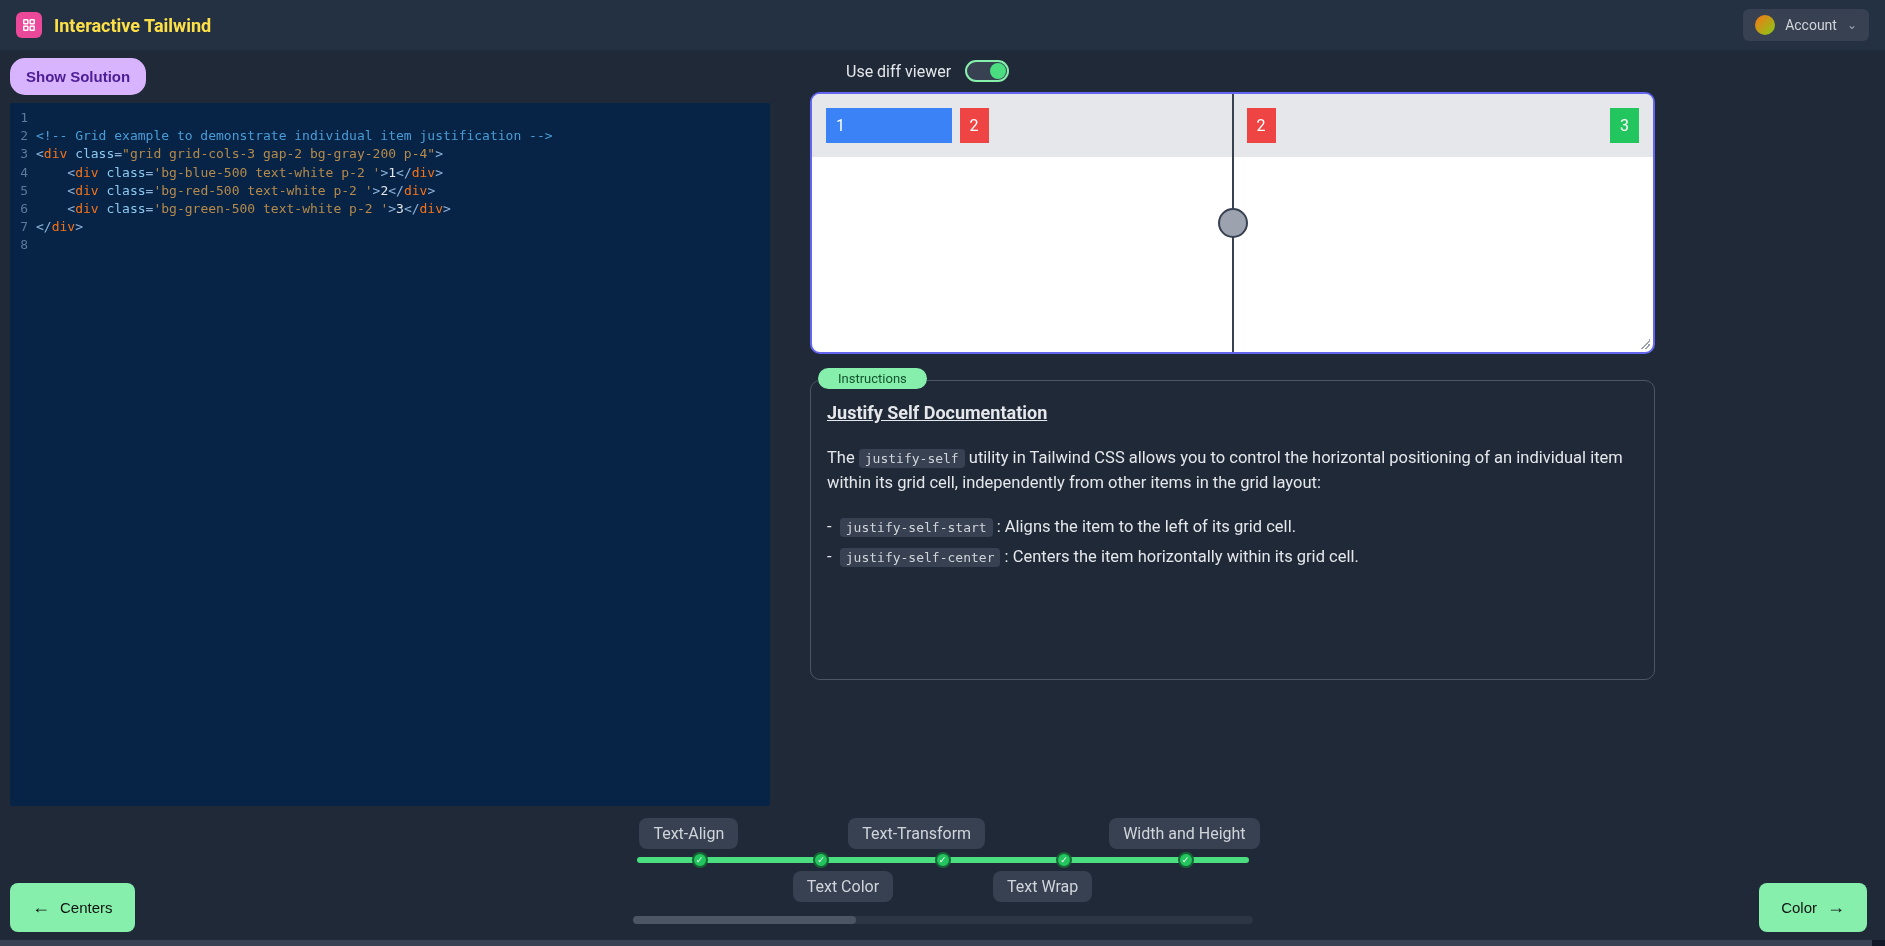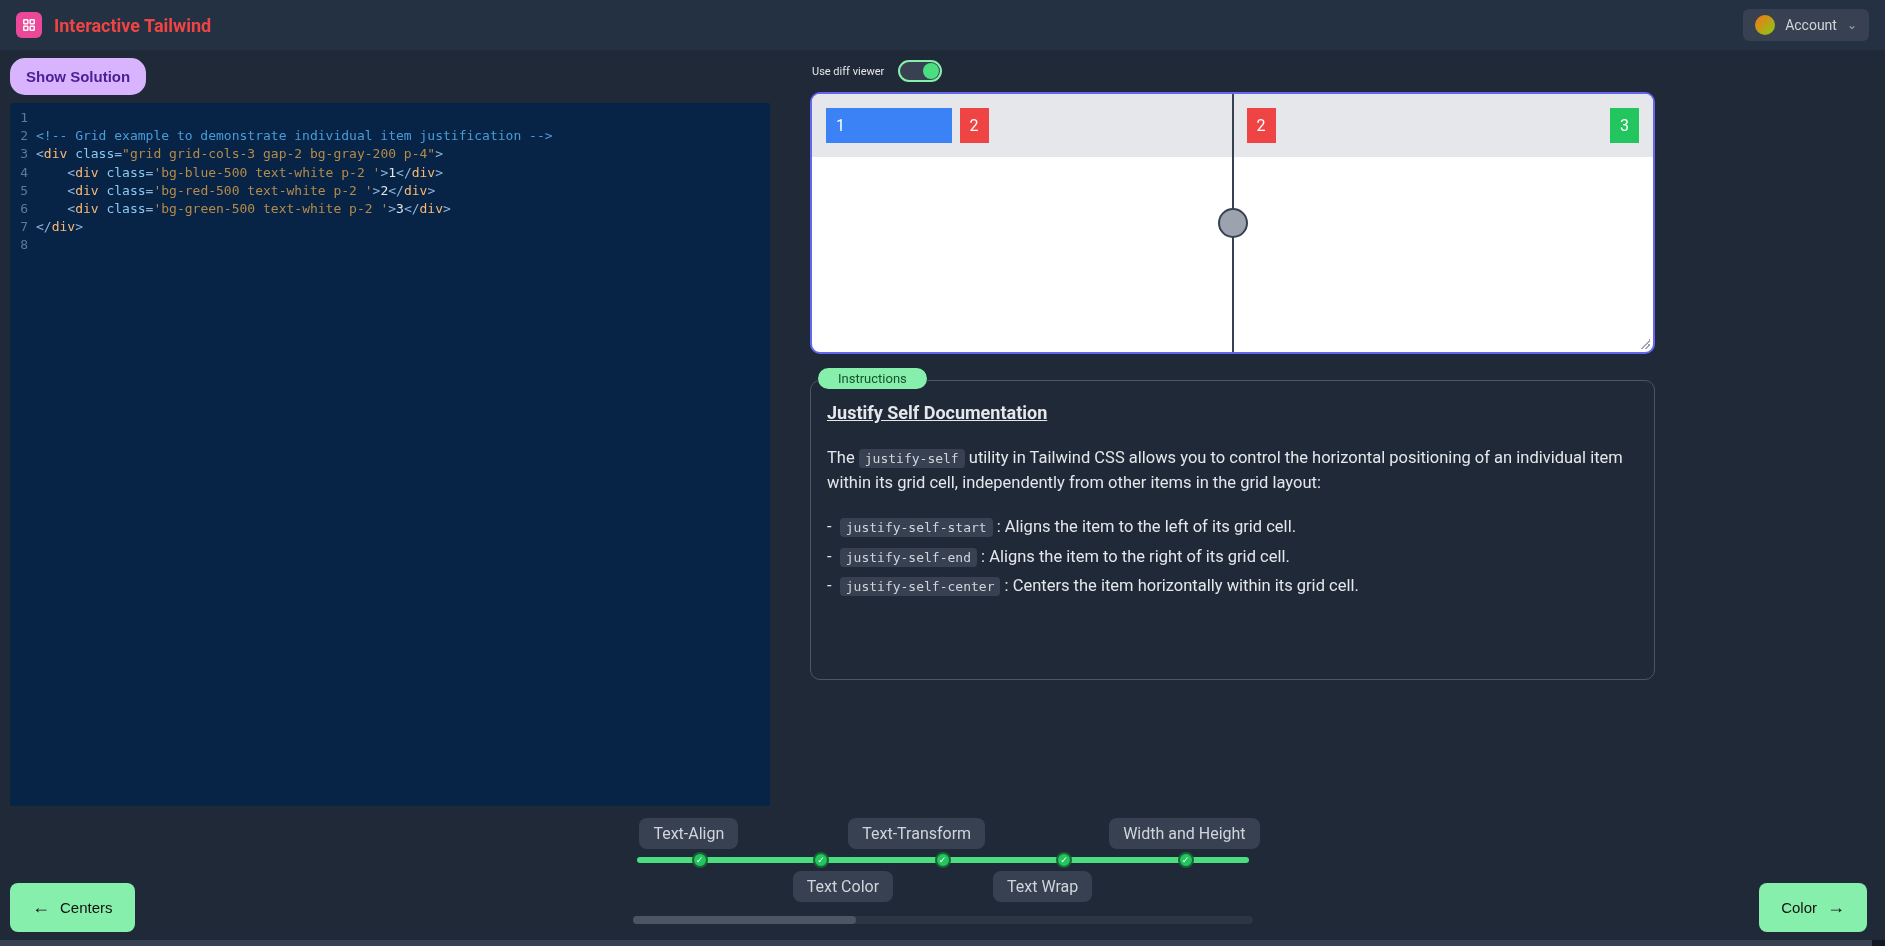--- a/index.html
+++ b/index.html
@@ -22,21 +22,21 @@
     justify-content: space-between;
     padding: 0 16px;
   }
   .brand { display: flex; align-items: center; gap: 12px; }
   .logo {
     width: 26px; height: 26px; border-radius: 6px;
     background: #ec4899;
     display: flex; align-items: center; justify-content: center;
     color: #fff; font-size: 14px;
   }
-  .brand-title { font-weight: 700; font-size: 18px; color: #ef4444; }
+  .brand-title { font-weight: 700; font-size: 18px; color: #fde047; }
   .account-btn {
     display: flex; align-items: center; gap: 10px;
     background: #374151; border-radius: 6px; padding: 6px 12px;
     cursor: pointer;
   }
   .avatar {
     width: 20px; height: 20px; border-radius: 50%;
     background: linear-gradient(135deg, #f97316, #84cc16);
   }
   .account-label { font-size: 14px; color: #d1d5db; }
@@ -81,28 +81,28 @@
     font-size: 13px;
     line-height: 1.4;
     overflow: hidden;
   }
   .editor { background: #072447; }
   .code-line { display: flex; }
   .lineno { width: 26px; text-align: right; color: #5b7a9a; padding-right: 8px; user-select: none; }
   .code { white-space: pre; }
   .tok-comment { color: #4a9cd6; }
   .tok-punct { color: #8fb4d9; }
-  .tok-tag { color: #fdba74; }
+  .tok-tag { color: #f97316; }
   .tok-attr { color: #8cc8f0; }
   .tok-string { color: #b58a4a; }
   .tok-text { color: #e6e6e6; }
 
   
   .diff-row { display: flex; align-items: center; gap: 14px; padding: 2px 0 2px 2px;}
-  .diff-label { color: #e5e7eb; font-size: 11px; }
+  .diff-label { color: #e5e7eb; font-size: 16px; margin-left: 34px; }
   .toggle {
     width: 44px; height: 22px; border-radius: 20px;
     background: #374151; border: 2px solid #86efac;
     position: relative; cursor: pointer;
   }
   .toggle-knob {
     position: absolute; right: 1px; top: 1px;
     width: 16px; height: 16px; border-radius: 50%;
     background: #4ade80;
   }
@@ -331,21 +331,20 @@
 
     <div class="instructions-wrap">
       <div class="instructions-badge">Instructions</div>
       <div class="instructions">
         <span class="doc-title">Justify Self Documentation</span>
         <p>
           <span>The </span><span class="code-pill">justify-self</span><span> utility in Tailwind CSS allows you to control the horizontal positioning of an individual item within its grid cell, independently from other items in the grid layout:</span>
         </p>
         <div class="doc-list" id="doc-list">
             <div class="doc-list-item">- &nbsp;<span class="code-pill">justify-self-start</span> <span>: Aligns the item to the left of its grid cell.</span></div>
-            <div class="doc-list-item">- &nbsp;<span class="code-pill">justify-self-end</span> <span>: Aligns the item to the right of its grid cell.</span></div>
             <div class="doc-list-item">- &nbsp;<span class="code-pill">justify-self-center</span> <span>: Centers the item horizontally within its grid cell.</span></div>
           </div>
       </div>
     </div>
   </div>
 </div>
 
 <div class="footer">
   <div class="progress-wrap">
     <div class="progress-labels-top" id="ptop">

